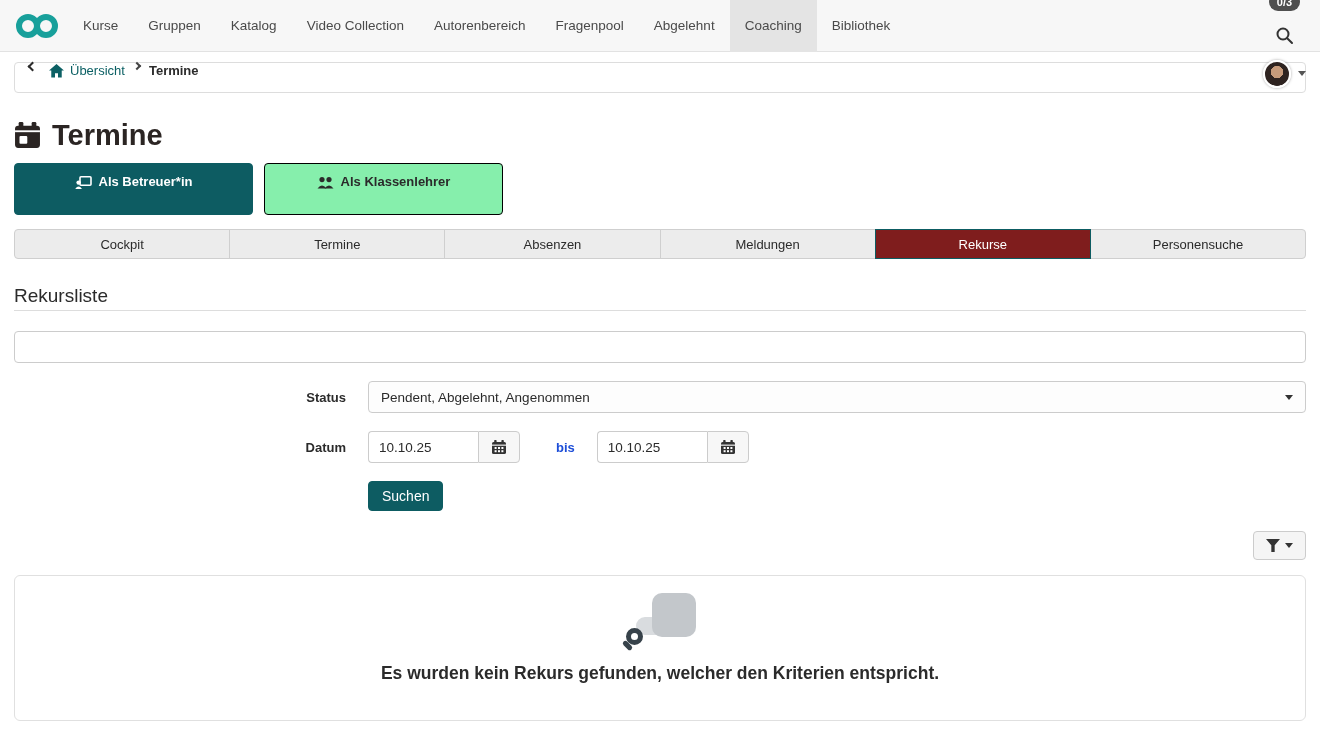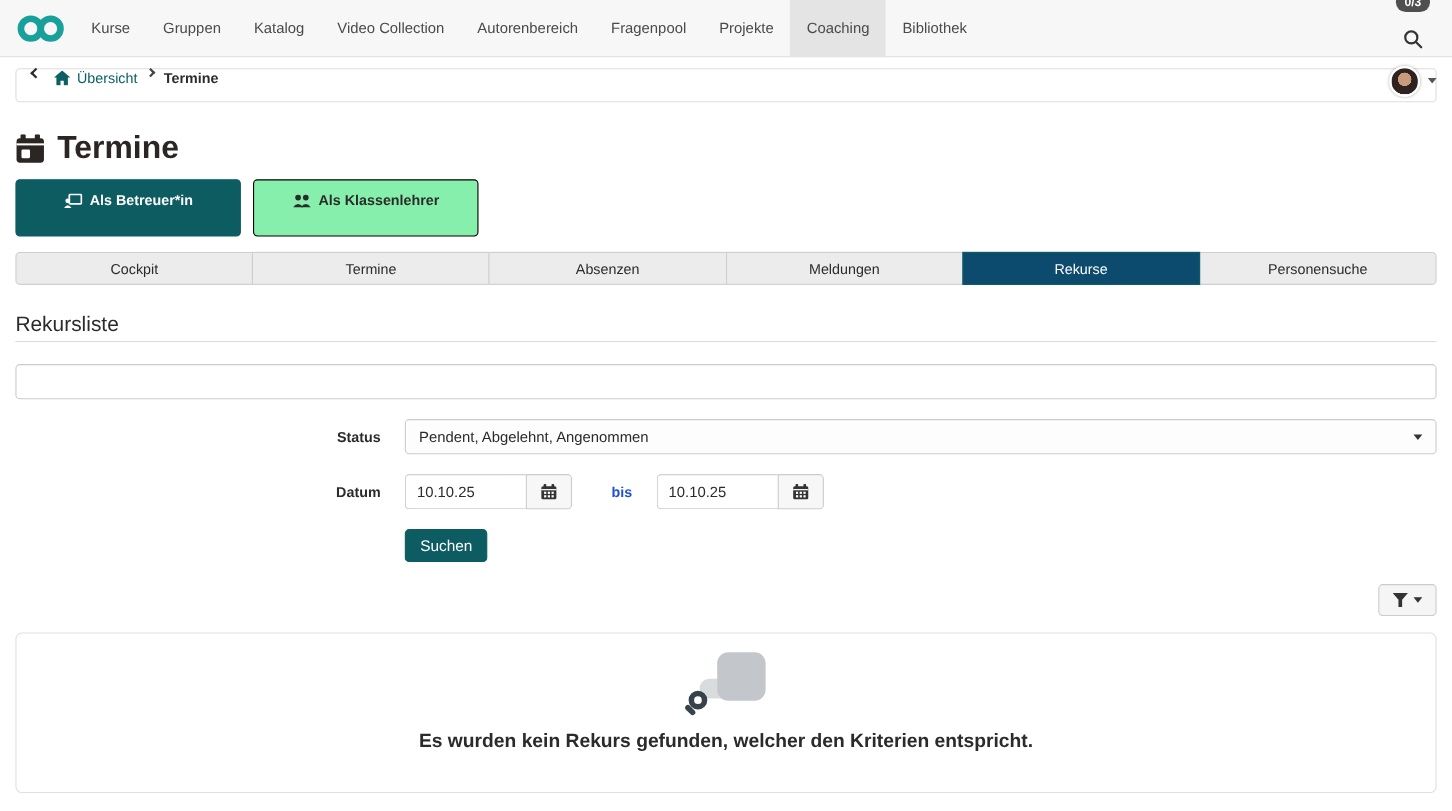--- a/index.html
+++ b/index.html
@@ -60,38 +60,38 @@
   .crumb-link { color:#0c6064; text-decoration:none; cursor:pointer; display:flex; align-items:center; gap:6px; }
   .crumb-current { font-weight:bold; color:#2b2b2b; }
 
   .page-title {
     margin-top:26px; display:flex; align-items:center; gap:11px;
     font-size:29px; font-weight:bold; color:#2b2523; line-height:33px;
   }
 
   .role-buttons { margin-top:11px; display:flex; gap:11px; }
   .role-btn {
-    width:205px; height:52px; border-radius:4px; cursor:pointer;
+    width:239px; height:52px; border-radius:4px; cursor:pointer;
     font-size:13px; font-weight:bold;
     display:flex; justify-content:center; align-items:flex-start; gap:7px;
     padding-top:10px;
   }
   .role-btn .rb-icon { display:flex; align-items:center; height:15px; margin-top:1px; }
   .role-btn.active { background:#0d5c62; border:1px solid #0d5c62; color:#fff; }
   .role-btn.inactive { background:#86efac; border:1px solid #000000; color:#2b2b2b; }
 
   .tab-bar { margin-top:14px; display:flex; }
   .tab {
     flex:1; height:30px; background:#ececec; border:1px solid #cfcfcf; margin-left:-1px;
     display:flex; align-items:center; justify-content:center;
     font-size:13px; color:#2b2b2b; cursor:pointer;
   }
   .tab:first-child { margin-left:0; border-radius:4px 0 0 4px; }
   .tab:last-child { border-radius:0 4px 4px 0; }
-  .tab.active { background:#0c4a6e; border-color:#0d5c62; color:#fff; z-index:1; }
+  .tab.active { background:#7f1d1d; border-color:#0d5c62; color:#fff; z-index:1; }
 
   .section-heading {
     margin-top:26px; font-size:19px; font-weight:normal; color:#2b2b2b;
     padding-bottom:3px; border-bottom:1px solid #ddd;
   }
 
   .filter-form { margin-top:20px; }
   .form-row { display:flex; align-items:center; margin-bottom:18px; }
   .form-label {
     width:332px; text-align:right; font-size:13px; font-weight:bold; color:#2b2b2b;
@@ -175,21 +175,21 @@
       <circle cx="32" cy="14" r="9" fill="none" stroke="#18a09b" stroke-width="6"></circle>
     </svg>
   </div>
   <nav class="nav-items">
     <div class="nav-item">Kurse</div>
     <div class="nav-item">Gruppen</div>
     <div class="nav-item">Katalog</div>
     <div class="nav-item">Video Collection</div>
     <div class="nav-item">Autorenbereich</div>
     <div class="nav-item">Fragenpool</div>
-    <div class="nav-item">Projekte</div>
+    <div class="nav-item">Abgelehnt</div>
     <div class="nav-item active">Coaching</div>
     <div class="nav-item">Bibliothek</div>
   </nav>
   <div class="nav-right">
     <div class="status-dot"></div>
     <div class="nav-badge">0/3</div>
     <div class="icon-btn">
       <svg width="19" height="19" viewBox="0 0 19 19">
         <circle cx="8" cy="8" r="5.5" fill="none" stroke="#333" stroke-width="2"></circle>
         <line x1="12.2" y1="12.2" x2="17" y2="17" stroke="#333" stroke-width="2" stroke-linecap="round"></line>

